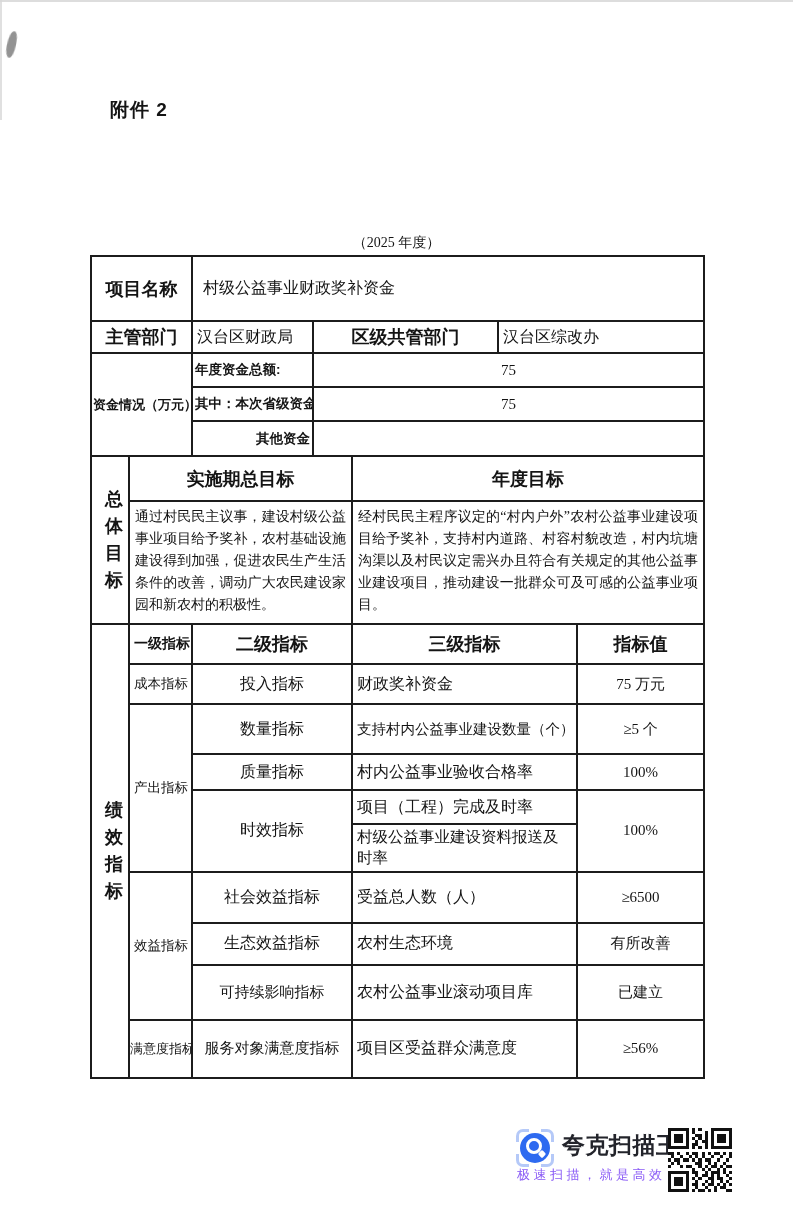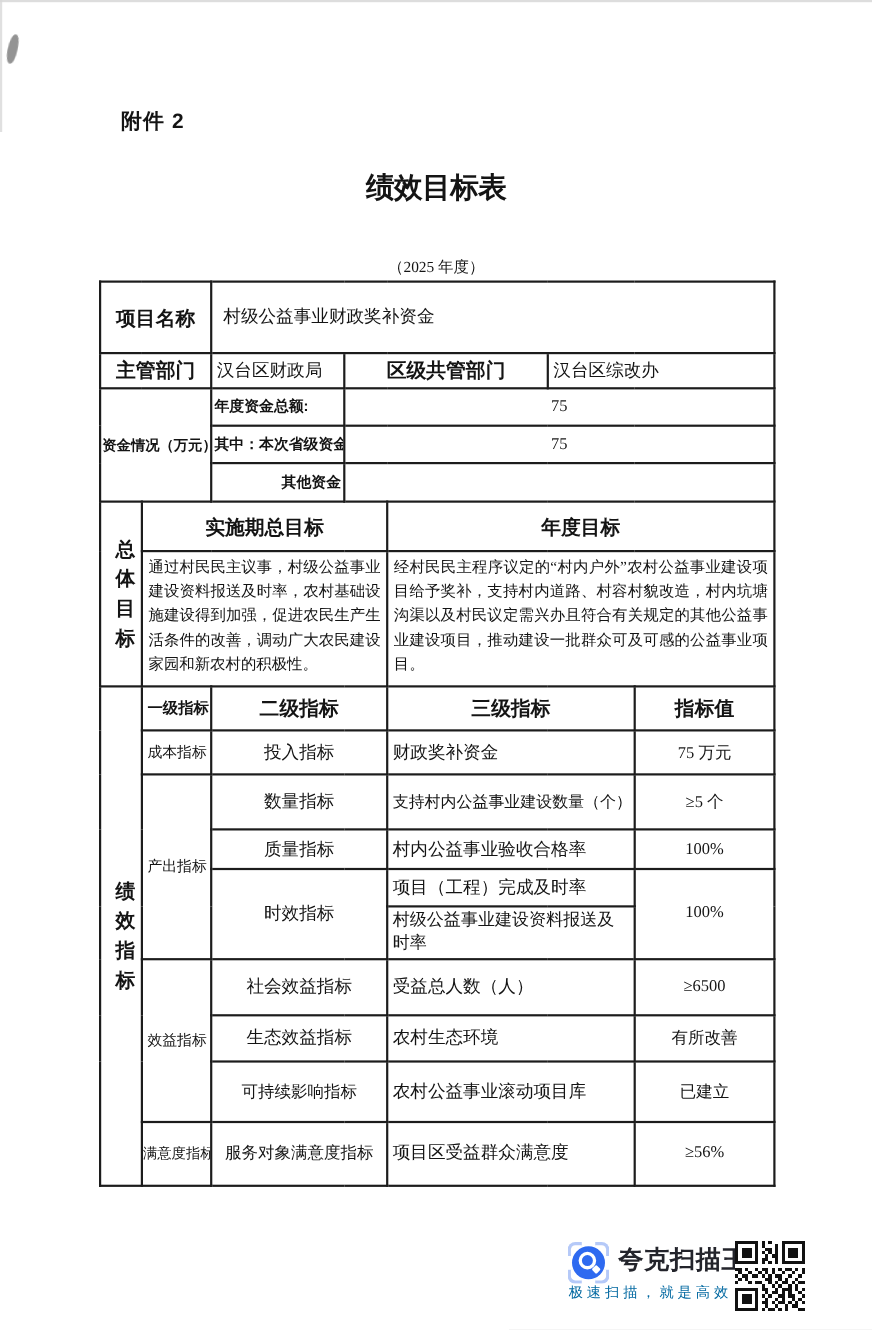--- a/index.html
+++ b/index.html
@@ -56,36 +56,35 @@
   .q-icon .tr{top:0;right:0;border-top-width:3px;border-right-width:3px;border-top-right-radius:7px;}
   .q-icon .bl{bottom:0;left:0;border-bottom-width:3px;border-left-width:3px;border-bottom-left-radius:7px;}
   .q-icon .br{bottom:0;right:0;border-bottom-width:3px;border-right-width:3px;border-bottom-right-radius:7px;}
   .q-circle{position:absolute;left:4px;top:4px;width:30px;height:30px;background:#2e6af0;border-radius:50%;}
   .q-ring{position:absolute;left:6px;top:5px;width:10px;height:10px;border:3.5px solid #fff;border-radius:50%;}
   .q-dot{position:absolute;right:5px;bottom:6px;width:6px;height:6px;background:#fff;
          transform:rotate(45deg);border-radius:1.5px;}
   .brand{position:absolute;left:46px;top:6px;font-family:"Liberation Sans",sans-serif;
          font-weight:bold;font-size:23px;color:#23242b;letter-spacing:.5px;white-space:nowrap;}
   .tagline{position:absolute;left:1px;top:42px;font-family:"Liberation Sans",sans-serif;
-           font-size:13px;color:#0369a1;letter-spacing:3.5px;white-space:nowrap;}
+           font-size:13px;color:#8b5cf6;letter-spacing:3.5px;white-space:nowrap;}
   .qr{position:absolute;left:152px;top:4px;width:64px;height:64px;}
 </style>
 </head>
 <body>
 
 <div class="page">
 
   <div class="edge-top"></div>
   <div class="edge-left"></div>
   <div class="smudge"></div>
 
   <div class="attachment">附件 2</div>
 
   <div class="title">
-    <div class="tline">绩效目标表</div>
   </div>
   <div class="subtitle">（2025 年度）</div>
 
   <table class="main">
     <colgroup>
       <col style="width:38px">
         <col style="width:63px">
         <col style="width:121px">
       <col style="width:39px">
         <col style="width:146px">
@@ -119,21 +118,21 @@
       <td class="b r nw fund-label">其他资金</td>
       <td colspan="4" class="val"></td>
     </tr>
 
     <tr style="height:45px">
       <td rowspan="2" class="b brk">总体目标</td>
       <td colspan="3" class="b c nw">实施期总目标</td>
       <td colspan="3" class="b c nw">年度目标</td>
     </tr>
     <tr style="height:123px">
-      <td colspan="3" class="goal">通过村民民主议事，村级公益事业建设资料报送及时率，农村基础设施建设得到加强，促进农民生产生活条件的改善，调动广大农民建设家园和新农村的积极性。</td>
+      <td colspan="3" class="goal">通过村民民主议事，建设村级公益事业项目给予奖补，农村基础设施建设得到加强，促进农民生产生活条件的改善，调动广大农民建设家园和新农村的积极性。</td>
       <td colspan="3" class="goal">经村民民主程序议定的“村内户外”农村公益事业建设项目给予奖补，支持村内道路、村容村貌改造，村内坑塘沟渠以及村民议定需兴办且符合有关规定的其他公益事业建设项目，推动建设一批群众可及可感的公益事业项目。</td>
     </tr>
 
     <tr style="height:40px">
       <td rowspan="10" class="b brk">绩效指标</td>
       <td class="b c nw" style="font-size:14px;">一级指标</td>
       <td colspan="2" class="b c nw">二级指标</td>
       <td colspan="2" class="b c nw">三级指标</td>
       <td class="b c nw">指标值</td>
     </tr>

